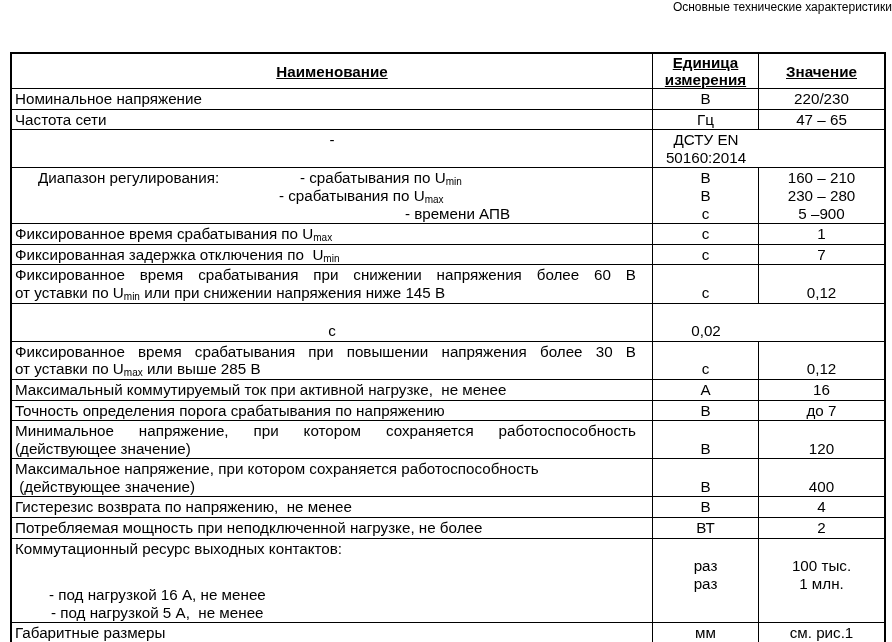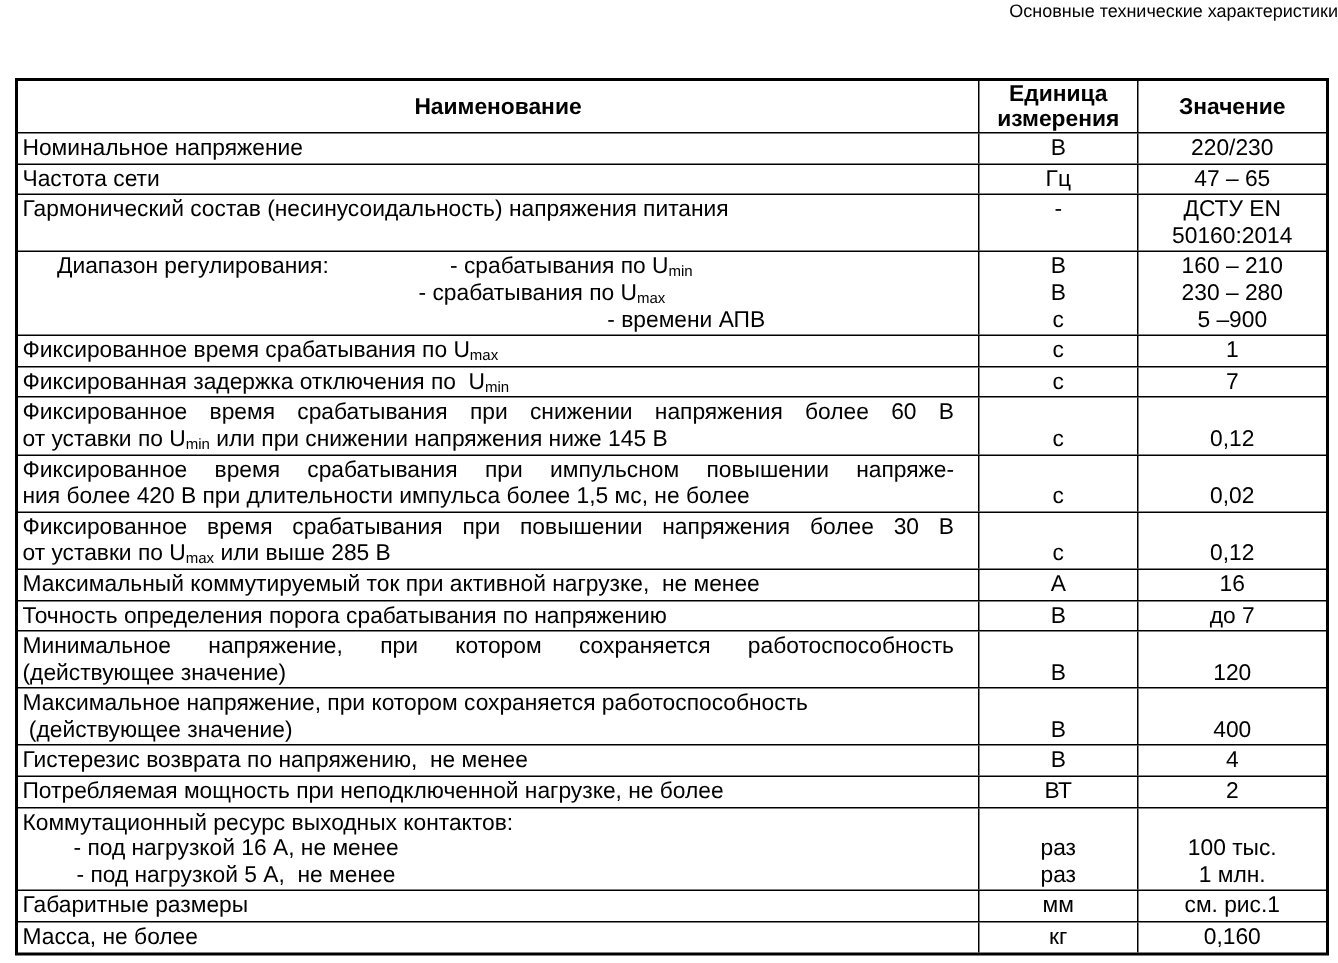--- a/index.html
+++ b/index.html
@@ -22,21 +22,21 @@
   .trow.head{border-top:none;}
   .cell{box-sizing:border-box;padding:1px 2px;overflow:hidden;}
   .c-name{padding-left:3px;padding-right:16px;border-right:1px solid #000;text-align:left;}
   .c-unit{border-right:1px solid #000;text-align:center;}
   .c-val{text-align:center;}
   .ln{min-height:17.6px;line-height:17.6px;font-size:15.2px;white-space:pre-wrap;}
   .ln.j{text-align:justify;text-align-last:justify;}
   .lead{display:inline-block;white-space:pre;margin-left:23px;}
   sub{font-size:10px;line-height:0;vertical-align:baseline;position:relative;top:2px;}
   .head .cell{display:flex;flex-direction:column;justify-content:center;height:34px;padding:0 2px;}
-  .head .ln{font-weight:700;text-align:center;min-height:0;line-height:17px;}
+  .head .ln{font-weight:700;text-align:center;min-height:0;line-height:17px;text-decoration:underline;}
 </style>
 </head>
 <body>
 
 <h1 class="page-title">Основные технические характеристики</h1>
 
 <div class="spec-table">
   <div class="trow head">
     <div class="cell c-name">
       <div class="ln">Наименование</div>
@@ -66,24 +66,20 @@
           <div class="ln">Частота сети</div>
         </div>
         <div class="cell c-unit">
           <div class="ln">Гц</div>
         </div>
         <div class="cell c-val">
           <div class="ln">47 – 65</div>
         </div>
       </div>
       <div class="trow">
-        <div class="cell c-name">
-          <div class="ln">Гармонический состав (несинусоидальность) напряжения питания</div>
-          <div class="ln">&nbsp;</div>
-        </div>
         <div class="cell c-unit">
           <div class="ln">-</div>
           <div class="ln">&nbsp;</div>
         </div>
         <div class="cell c-val">
           <div class="ln">ДСТУ EN</div>
           <div class="ln">50160:2014</div>
         </div>
       </div>
       <div class="trow">
@@ -133,24 +129,20 @@
         <div class="cell c-unit">
           <div class="ln">&nbsp;</div>
           <div class="ln">с</div>
         </div>
         <div class="cell c-val">
           <div class="ln">&nbsp;</div>
           <div class="ln">0,12</div>
         </div>
       </div>
       <div class="trow">
-        <div class="cell c-name">
-          <div class="ln j">Фиксированное время срабатывания при импульсном повышении напряже-</div>
-          <div class="ln">ния более 420 В при длительности импульса более 1,5 мс, не более</div>
-        </div>
         <div class="cell c-unit">
           <div class="ln">&nbsp;</div>
           <div class="ln">с</div>
         </div>
         <div class="cell c-val">
           <div class="ln">&nbsp;</div>
           <div class="ln">0,02</div>
         </div>
       </div>
       <div class="trow">
@@ -235,21 +227,21 @@
         <div class="cell c-unit">
           <div class="ln">ВТ</div>
         </div>
         <div class="cell c-val">
           <div class="ln">2</div>
         </div>
       </div>
       <div class="trow">
         <div class="cell c-name">
           <div class="ln">Коммутационный ресурс выходных контактов:</div>
-          <div class="ln" style="padding-left: 34px;">- под нагрузкой 16 А, не менее</div>
+          <div class="ln" style="padding-left: 34px; margin-top: 29px;">- под нагрузкой 16 А, не менее</div>
           <div class="ln" style="padding-left: 36px;">- под нагрузкой 5 А,  не менее</div>
         </div>
         <div class="cell c-unit">
           <div class="ln">&nbsp;</div>
           <div class="ln">раз</div>
           <div class="ln">раз</div>
         </div>
         <div class="cell c-val">
           <div class="ln">&nbsp;</div>
           <div class="ln">100 тыс.</div>

